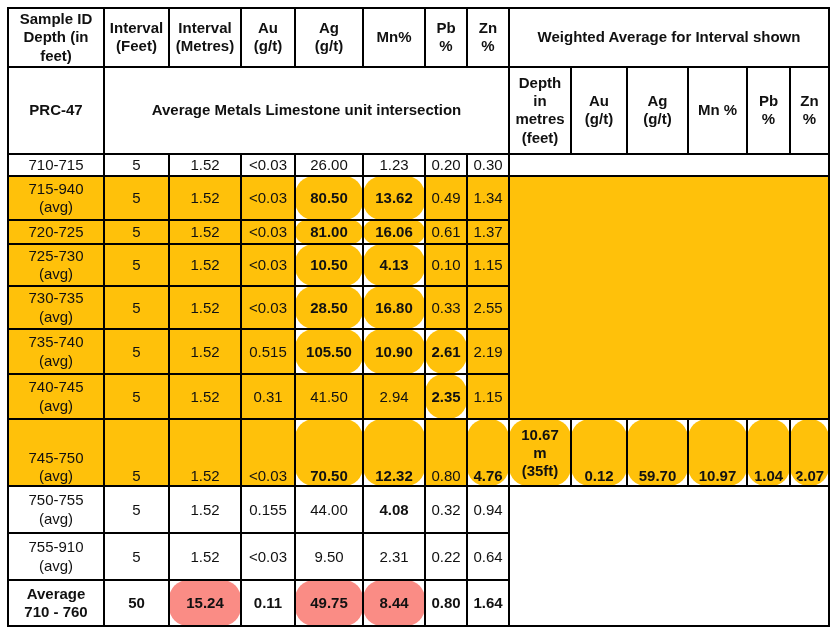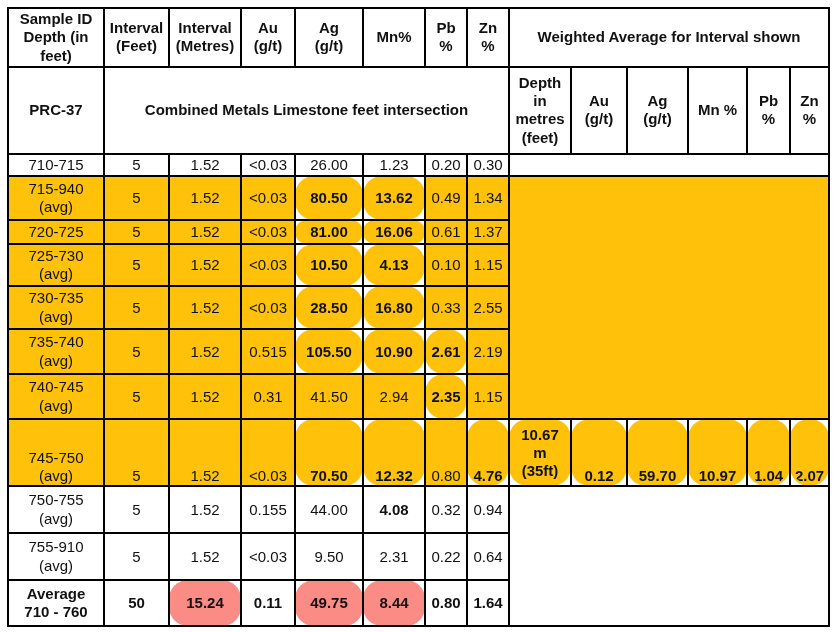--- a/index.html
+++ b/index.html
@@ -95,22 +95,22 @@
 (g/t)</th>
       <th>Mn%</th>
       <th>Pb
 %</th>
       <th>Zn
 %</th>
       <th colspan="6">Weighted Average for Interval shown</th>
     </tr>
 
     <tr style="height:87px">
-      <th>PRC-37</th>
-      <th colspan="7">Combined Metals Limestone feet intersection</th>
+      <th>PRC-47</th>
+      <th colspan="7">Average Metals Limestone unit intersection</th>
       <th>Depth
 in
 metres
 (feet)</th>
       <th>Au
 (g/t)</th>
       <th>Ag
 (g/t)</th>
       <th>Mn %</th>
       <th>Pb

